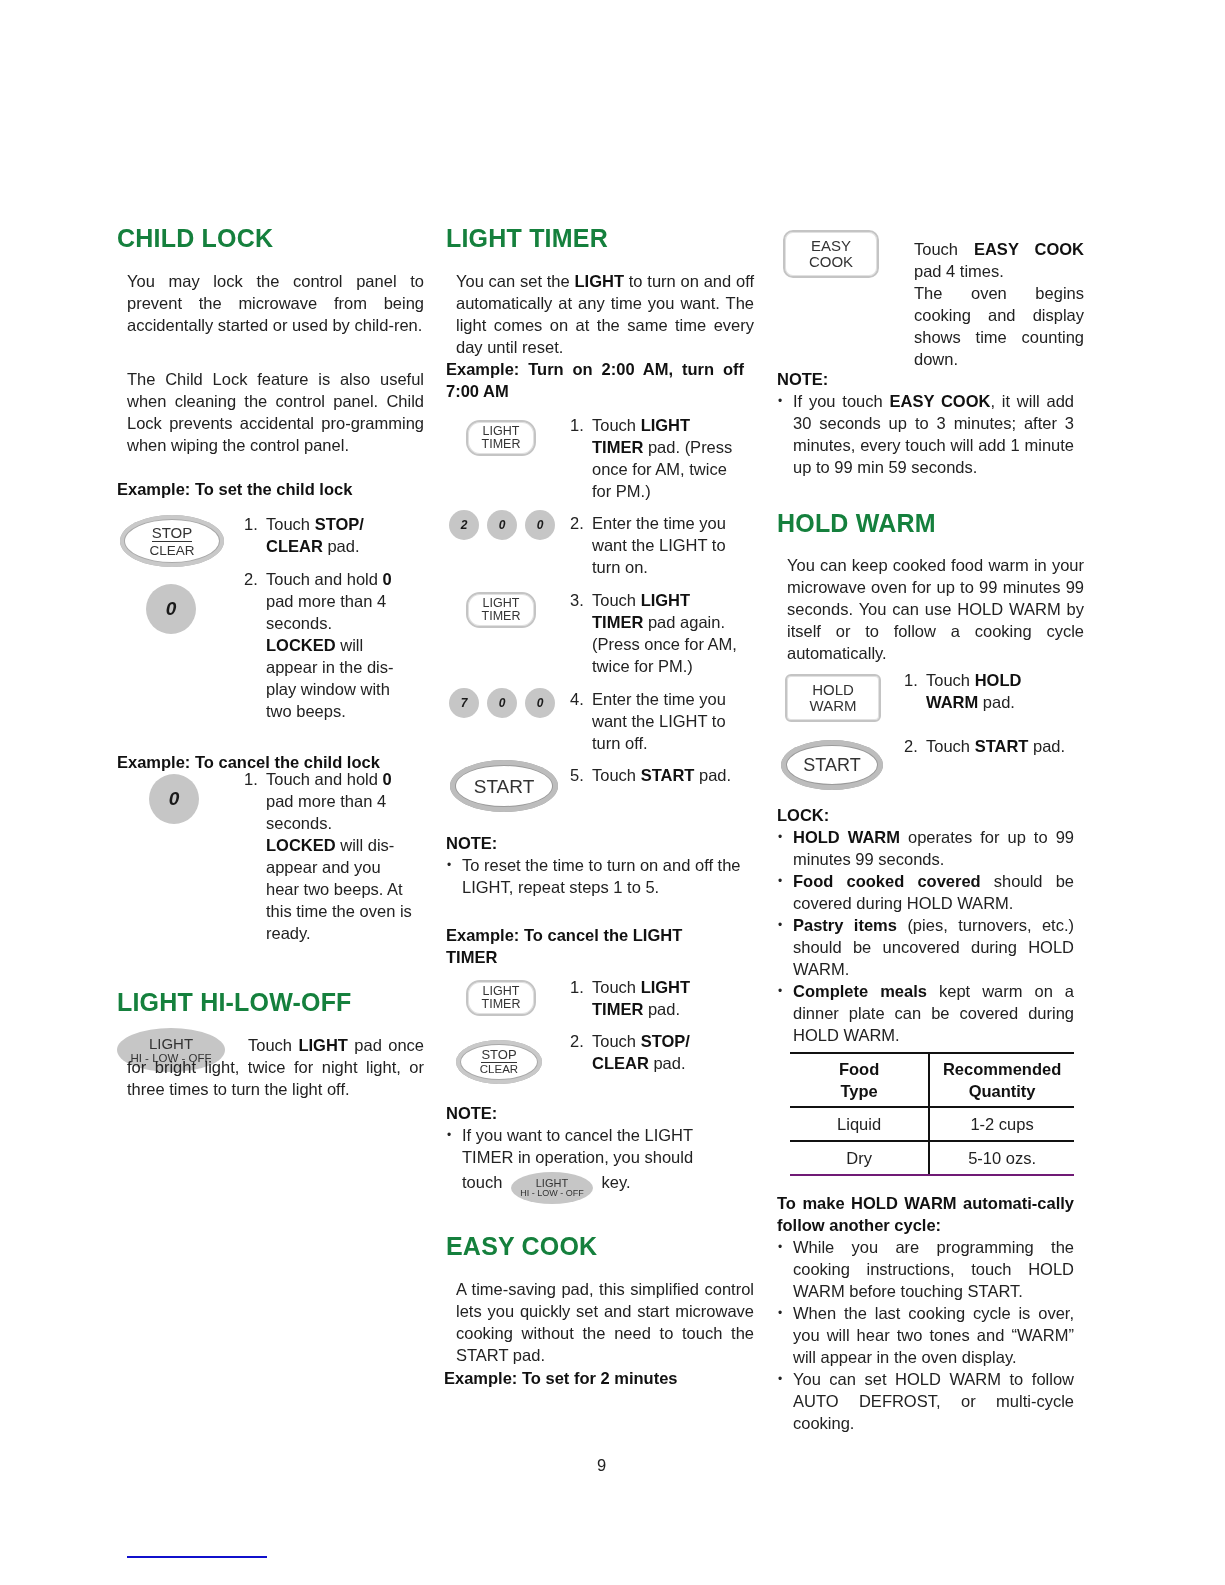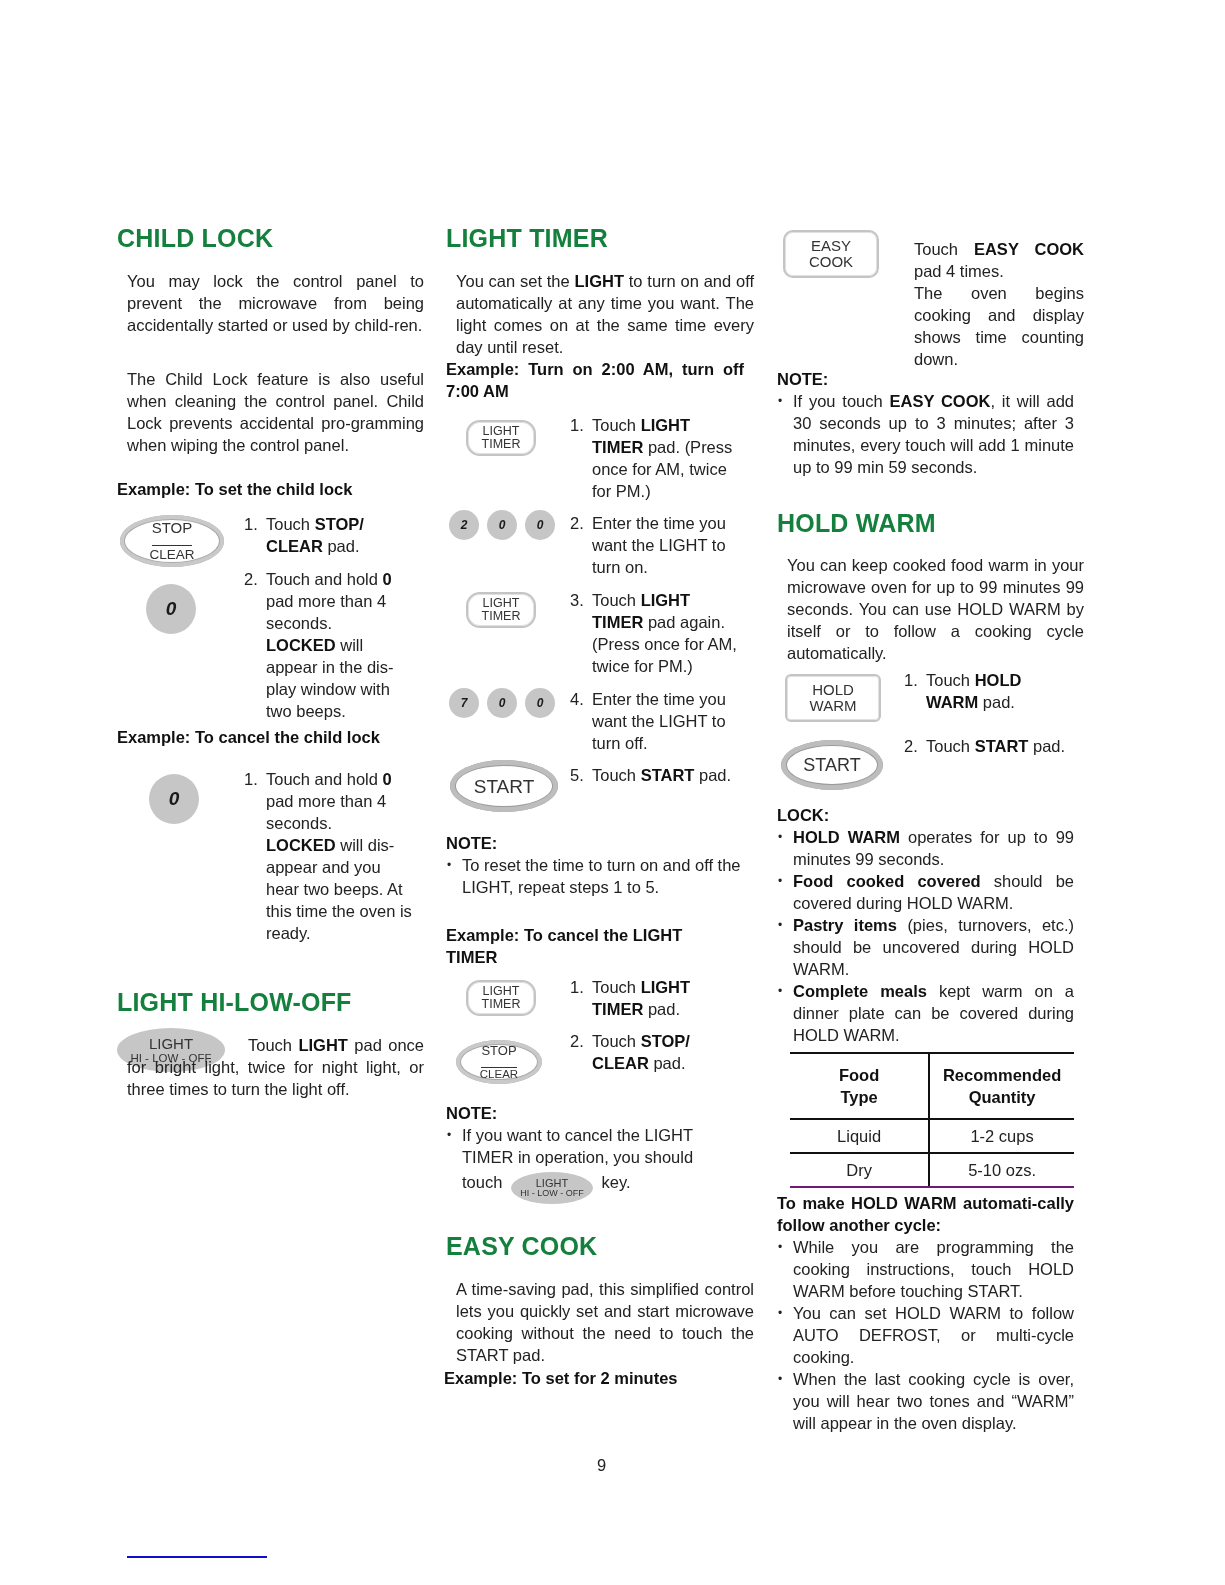--- a/index.html
+++ b/index.html
@@ -26,21 +26,21 @@
               box-shadow: inset 0 0 0 4px #c9c9c9, inset 0 0 0 5px #a9a9a9; 
               display: flex; flex-direction: column; align-items: center; justify-content: center;
               color: #333; line-height: 1; }
   .pad-rect { position: absolute; border-radius: 14px; background: #fff; border: 2px solid #c4c4c4;
               box-shadow: inset 0 0 0 1px #e1e1e1; display: flex; flex-direction: column; align-items: center;
               justify-content: center; color: #333; line-height: 1.05; }
   .pad-gray { position: absolute; border-radius: 50%; background: #c6c6c6;
               display: flex; flex-direction: column; align-items: center; justify-content: center; color: #333; line-height: 1.05; }
   .digit { position: absolute; border-radius: 50%; background: #c6c6c6; display: flex; align-items: center;
            justify-content: center; font-weight: bold; font-style: italic; color: #1a1a1a; }
-  .uline { border-bottom: 1px solid #333; padding-bottom: 10px; }
+  .uline { border-bottom: 1px solid #333; padding-bottom: 1px; }
   table.hw { border-collapse: collapse; position: absolute; font-size: 16.5px; color: #222; }
   table.hw td, table.hw th { text-align: center; padding: 2px 4px; }
   table.hw th { font-weight: bold; color: #111; line-height: 22px; }
   table.hw tr.top th { border-top: 2px solid #111; }
   table.hw tr td, table.hw tr th { border-bottom: 2px solid #111; }
   table.hw tr:last-child td { border-bottom: 2px solid #701a75; }
   table.hw .c1 { border-right: 2px solid #111; width: 126px; }
   table.hw .c2 { width: 158px; }
   .pagenum { position: absolute; left: 597px; top: 1456px; font-size: 16.5px; color: #222; }
   .bluelink { position: absolute; left: 127px; top: 1556px; width: 140px; height: 2px; background: #1010cc; }
@@ -65,21 +65,21 @@
 
   <div class="step" style="top:291px;left:127px;width:170px">
     <span class="num">1.</span>
     <span class="txt"><span>Touch </span><b>STOP/ CLEAR</b><span> pad.</span></span>
   </div>
   <div class="step" style="top:346px;left:127px;width:170px">
     <span class="num">2.</span>
     <span class="txt"><span>Touch and hold </span><b>0</b><span> pad more than 4 seconds.</span><br><b>LOCKED</b><span> will appear in the dis-play window with two beeps.</span></span>
   </div>
 
-  <div class="abs ex" style="top:504px;left:0">Example: To cancel the child lock</div>
+  <div class="abs ex" style="top:529px;left:0">Example: To cancel the child lock</div>
   <div class="digit" style="left:32px;top:552px;width:50px;height:50px;font-size:19px;">
     <span>0</span>
   </div>
   <div class="step" style="top:546px;left:127px;width:170px">
     <span class="num">1.</span>
     <span class="txt"><span>Touch and hold </span><b>0</b><span> pad more than 4 seconds.</span><br><b>LOCKED</b><span> will dis-appear and you hear two beeps. At this time the oven is ready.</span></span>
   </div>
 
   <h2 class="abs" style="top:766px;left:0">LIGHT HI-LOW-OFF</h2>
   <div class="pad-gray" style="left:0;top:806px;width:108px;height:44px;border-radius:50%;">
@@ -222,36 +222,36 @@
   <ul class="bul abs" style="top:604px;left:0;width:297px">
     <li><b>HOLD WARM</b><span> operates for up to 99 minutes 99 seconds.</span></li>
     <li><b>Food cooked covered</b><span> should be covered during HOLD WARM.</span></li>
     <li><b>Pastry items</b><span> (pies, turnovers, etc.) should be uncovered during HOLD WARM.</span></li>
     <li><b>Complete meals</b><span> kept warm on a dinner plate can be covered during HOLD WARM.</span></li>
   </ul>
 
   <table class="hw" style="top:830px;left:13px">
     <tbody>
         <tr class="top">
-      <th class="c1" style="white-space:normal;padding:10px 30px">Food Type</th>
+      <th class="c1" style="white-space:normal;padding:4px 30px">Food Type</th>
       <th class="c2">Recommended Quantity</th>
     </tr>
     <tr style="height:34px">
       <td class="c1">Liquid</td>
       <td class="c2">1-2 cups</td>
     </tr>
     <tr style="height:34px">
       <td class="c1">Dry</td>
       <td class="c2">5-10 ozs.</td>
     </tr>
   </tbody>
     </table>
 
   <div class="abs ex" style="top:970px;left:0;width:297px;text-align:justify">To make HOLD WARM automati-cally follow another cycle:</div>
   <ul class="bul abs" style="top:1014px;left:0;width:297px">
     <li>While you are programming the cooking instructions, touch HOLD WARM before touching START.</li>
+    <li>When the last cooking cycle is over, you will hear two tones and “WARM” will appear in the oven display.</li>
     <li>You can set HOLD WARM to follow AUTO DEFROST, or multi-cycle cooking.</li>
-    <li>When the last cooking cycle is over, you will hear two tones and “WARM” will appear in the oven display.</li>
   </ul>
 </div>
 
 <div class="pagenum">9</div>
 <div class="bluelink"></div>
 
 </body></html>

